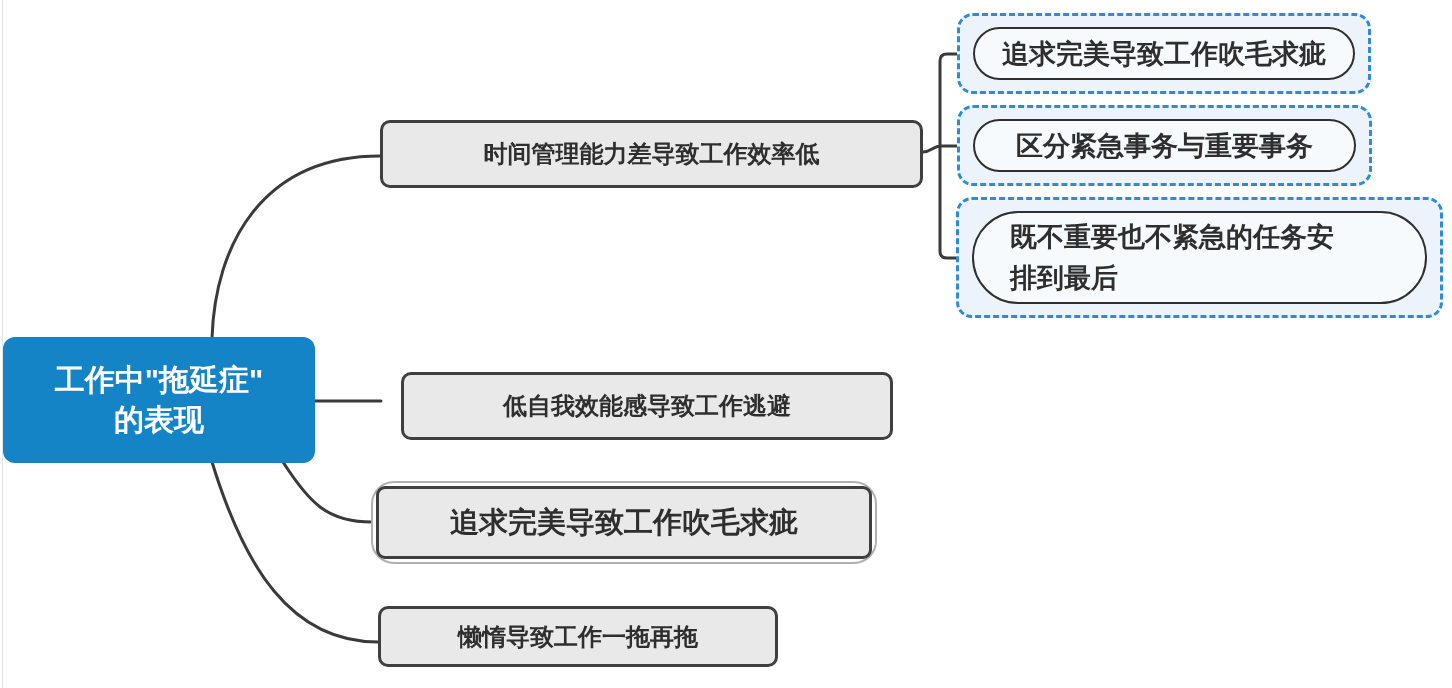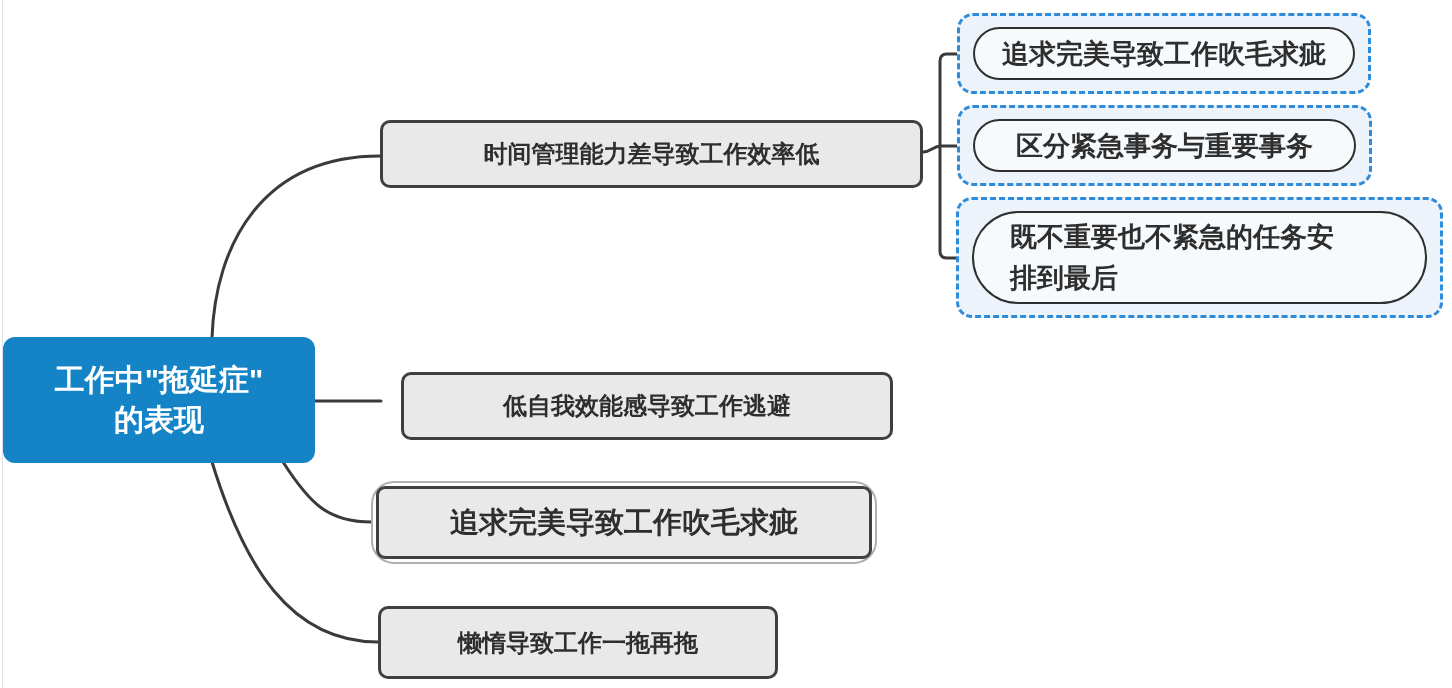--- a/index.html
+++ b/index.html
@@ -31,21 +31,21 @@
     border-radius:12px;
     font-size:30px;line-height:1.32;
   }
   .branch{
     background:#e9e9e9;color:#2e2e2e;
     border:3px solid #3f3f3f;border-radius:10px;
     font-size:24px;
   }
   .b1{left:380px;top:120px;width:543px;height:68px;}
   .b2{left:381px;top:372px;width:492px;height:68px;margin-left:20px;}
-  .b4{left:378px;top:606px;width:400px;height:73px;}
+  .b4{left:378px;top:606px;width:400px;height:61px;}
 
   .select-ring{
     position:absolute;left:371px;top:481px;width:506px;height:83px;
     box-sizing:border-box;
     background:#ffffff;
     border:2px solid #b0b0b0;border-radius:23px;
     padding:3px;
     display:flex;
   }
   .select-ring .branch-inner{

